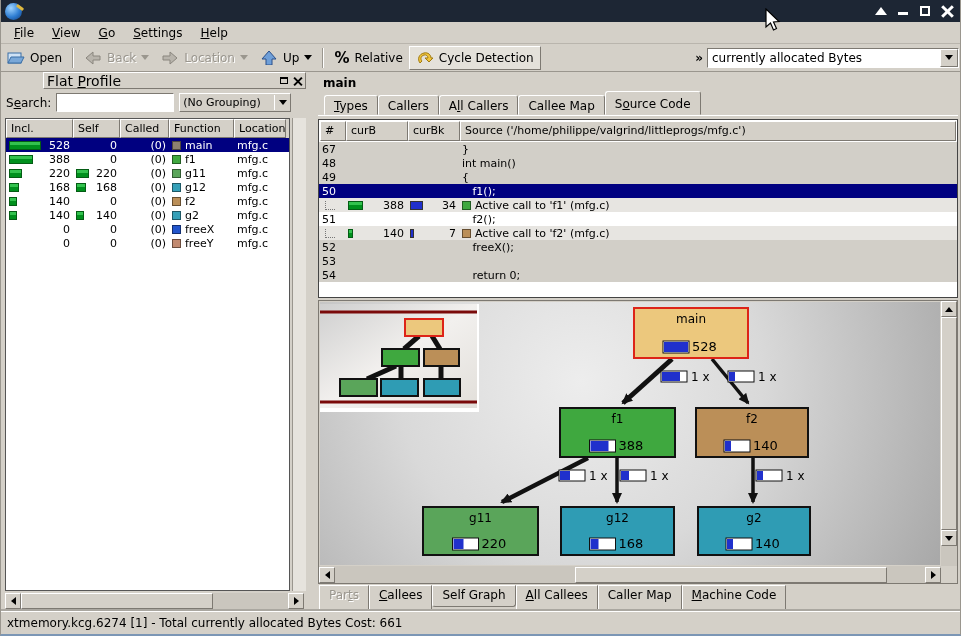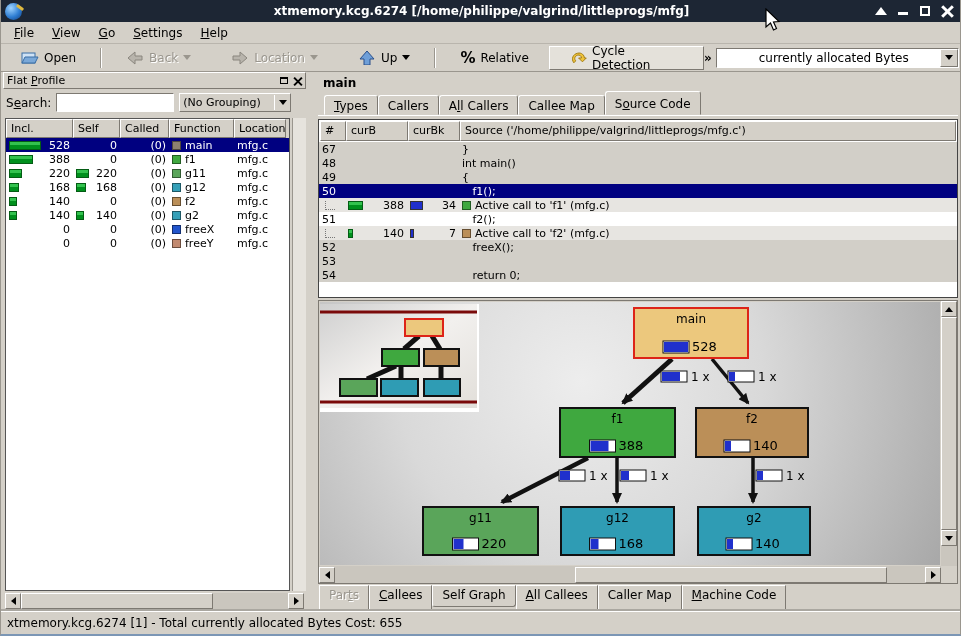--- a/index.html
+++ b/index.html
@@ -24,38 +24,38 @@
   .xline{position:absolute;left:6px;top:0;width:3px;height:15px;background:#fff;}
   .x1{transform:rotate(45deg);} .x2{transform:rotate(-45deg);}
   
   .menubar{position:absolute;left:0;top:22px;width:961px;height:22px;background:#d4d0c8;
     display:flex;align-items:center;padding-left:4px;border-bottom:1px solid #b9b5ad;}
   .menuitem{padding:2px 9px;}
   .u{text-decoration:underline;}
   
   .toolbar{position:absolute;left:0;top:44px;width:961px;height:28px;background:#d4d0c8;
     display:flex;align-items:center;border-bottom:1px solid #9a968e;}
-  .tbtn{display:flex;align-items:center;gap:5px;padding:2px 20px;height:24px;}
+  .tbtn{display:flex;align-items:center;gap:5px;padding:2px 6px;height:24px;}
   .tsep{width:2px;height:20px;border-left:1px solid #9a968e;border-right:1px solid #fff;margin:0 4px;}
   .disabled-label{color:#9a968e;text-shadow:1px 1px 0 #fff;}
   .tri-dn{width:0;height:0;border-left:4px solid transparent;border-right:4px solid transparent;border-top:5px solid #000;}
   .tri-dn.dis{border-top-color:#9a968e;}
   .arrow-ic{width:18px;height:14px;}
   .cycle-btn{border:1px solid;border-color:#fff #7d7972 #7d7972 #fff;background:#e4e1da;}
   .pct{font-size:15px;font-weight:bold;}
   .chev{font-weight:bold;margin:0 4px 0 auto;}
   .combo{width:252px;height:20px;background:#fff;border:1px solid;border-color:#7d7972 #fff #fff #7d7972;
-    display:flex;align-items:center;margin-right:3px;padding-left:38px;}
+    display:flex;align-items:center;margin-right:3px;}
   .combo .val{flex:1;padding:0 4px;white-space:nowrap;overflow:hidden;}
   .combo .cbtn{width:18px;height:18px;background:#d4d0c8;border:1px solid;border-color:#fff #7d7972 #7d7972 #fff;
     display:flex;align-items:center;justify-content:center;}
   
   .dock{position:absolute;left:2px;top:72px;width:303px;height:539px;background:#d4d0c8;}
-  .docktitle{height:17px;display:flex;align-items:center;font-size:11px;padding:0 3px;
-    border:1px solid;border-color:#fff #7d7972 #7d7972 #fff;}
+  .docktitle{height:17px;display:flex;align-items:center;font-size:14px;padding:0 3px;
+    border:1px solid;border-color:#fff #7d7972 #7d7972 #fff;margin-left:40px;}
   .dockicons{margin-left:auto;display:flex;gap:5px;align-items:center;}
   .float-ic{width:8px;height:7px;border:1px solid #000;border-top-width:2px;}
   .close-ic{position:relative;width:9px;height:9px;}
   .close-ic:before,.close-ic:after{content:"";position:absolute;left:4px;top:0;width:2px;height:11px;background:#000;}
   .close-ic:before{transform:rotate(45deg);} .close-ic:after{transform:rotate(-45deg);}
   .searchrow{display:flex;align-items:center;gap:5px;padding:4px 3px;}
   .searchinput{width:118px;height:19px;background:#fff;border:1px solid;border-color:#7d7972 #fff #fff #7d7972;}
   .grpcombo{width:112px;height:19px;background:#d4d0c8;border:1px solid;border-color:#fff #7d7972 #7d7972 #fff;
     display:flex;align-items:center;font-size:11px;}
   .grpcombo .val{flex:1;padding:0 3px;white-space:nowrap;}
@@ -119,21 +119,20 @@
     border-top:1px solid #fff;box-shadow:0 -2px 0 #aaa7a0;display:flex;align-items:center;padding:0 6px;}
   .cursor{position:absolute;left:763px;top:8px;z-index:50;}
 </style>
 </head>
 <body>
 
 <div class="window">
 
   <div class="titlebar">
     <div class="appicon"></div>
-    <div class="titletext">xtmemory.kcg.6274 [/home/philippe/valgrind/littleprogs/mfg]</div>
     <div class="wctrls">
       <div class="wbtn">
           <div class="tri-up-w"></div>
         </div>
       <div class="wbtn">
           <div class="minbar"></div>
         </div>
       <div class="wbtn">
           <div class="maxbox"></div>
         </div>
@@ -554,19 +553,19 @@
   <div class="bottomtabs" id="bottomtabs">
       <div class="tab disabled">Par<span class="u">t</span>s</div>
       <div class="tab"><span class="u">C</span>allees</div>
       <div class="tab active">Self Graph</div>
       <div class="tab"><span class="u">A</span>ll Callees</div>
       <div class="tab">Caller Map</div>
       <div class="tab"><span class="u">M</span>achine Code</div>
     </div>
 
   <div class="statusbar">
-    <span>xtmemory.kcg.6274 [1] - Total currently allocated Bytes Cost: 655</span>
+    <span>xtmemory.kcg.6274 [1] - Total currently allocated Bytes Cost: 661</span>
   </div>
 
   <svg class="cursor" width="18" height="24">
     <path d="M2 1 L2 19 L6.5 15 L9.5 22 L12.5 20.5 L9.5 14 L15 13.5 Z" fill="#fff" stroke="#000" stroke-width="1.2"></path>
   </svg>
 </div>
 
 </body></html>

